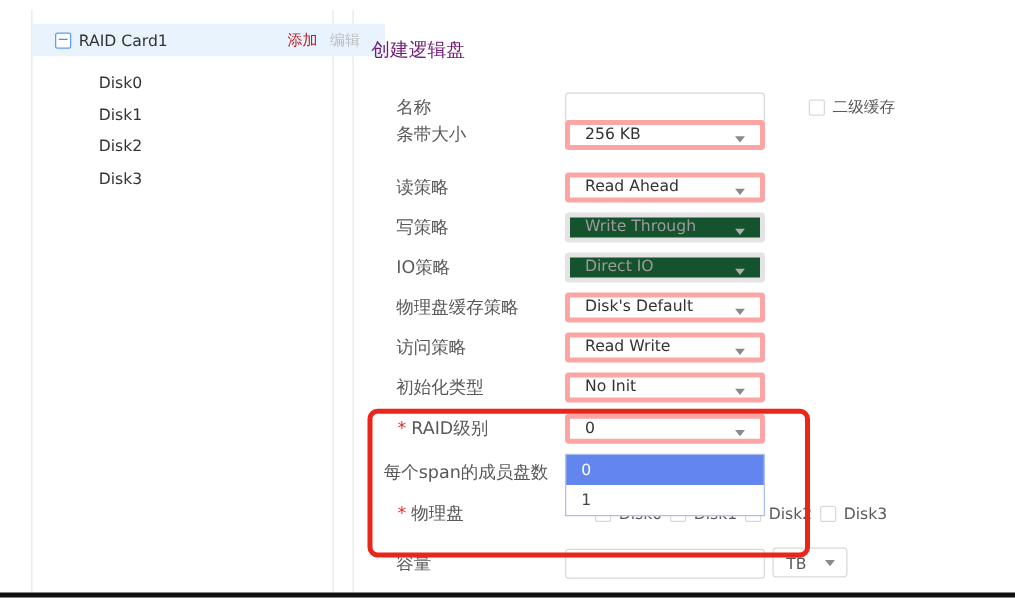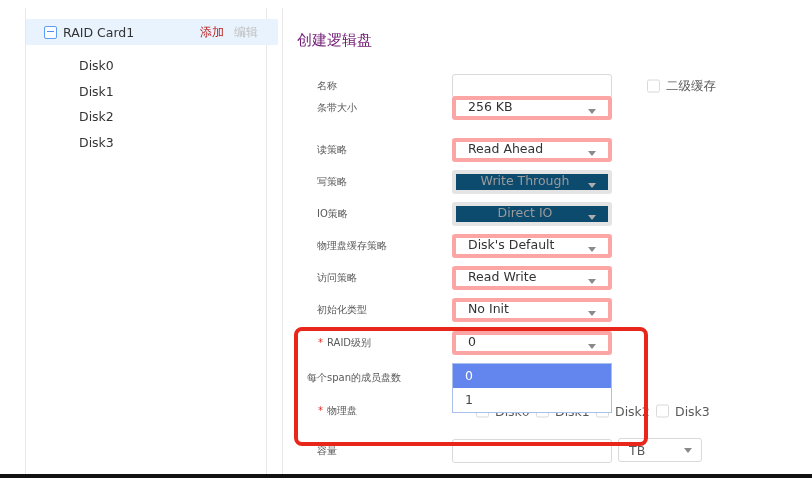--- a/index.html
+++ b/index.html
@@ -7,62 +7,62 @@
   #canvas{position:relative;width:812px;height:479px;background:#fff;overflow:hidden;}
 
   
   .frame-left{position:absolute;left:25px;top:8px;width:242px;height:466px;
     border-left:1px solid #e8e8e8;border-right:1px solid #e8e8e8;background:#fff;box-sizing:border-box;}
   .frame-right{position:absolute;left:282px;top:8px;right:0;height:466px;
     border-left:1px solid #e8e8e8;background:#fff;box-sizing:border-box;}
   .bottom-bar{position:absolute;left:0;top:474px;width:812px;height:4px;background:#111;}
 
   
-  .tree-card-row{position:absolute;left:26px;top:19px;width:252px;height:26px;background:#e9f3fd;
+  .tree-card-row{position:absolute;left:26px;top:19px;width:282px;height:26px;background:#e9f3fd;
     display:flex;align-items:center;padding:0 20px 0 18px;box-sizing:border-box;}
   .collapse-box{width:11px;height:11px;border:1px solid #5e9cf7;border-radius:2px;background:#fdfeff;
     position:relative;flex:0 0 auto;}
   .collapse-box::after{content:"";position:absolute;left:2px;right:2px;top:4px;height:1.5px;background:#4a8df5;}
   .tree-card-label{margin-left:6px;font-size:12.5px;color:#333;white-space:nowrap;}
   .tree-actions{margin-left:auto;display:flex;gap:10px;font-size:12px;}
   .link-add{color:#b91c1c;cursor:pointer;}
   .link-edit{color:#bfbfbf;cursor:pointer;}
   .tree-disks{position:absolute;left:26px;top:53px;width:237px;}
   .tree-disk-item{height:25.5px;line-height:25.5px;padding-left:53px;font-size:12.5px;color:#333;}
 
   
   .page-title{position:absolute;left:297px;top:31px;font-size:15px;color:#701a75;}
   .row{position:absolute;left:283px;right:0;height:24px;}
   .lbl{position:absolute;left:34px;top:50%;transform:translateY(-50%);
-    font-size:10px;color:#595959;white-space:nowrap;}
+    font-size:14px;color:#595959;white-space:nowrap;}
   .lbl.req{left:35px;}
   .lbl.span-lbl{left:24px;}
   .star{color:#e02e24;margin-right:4px;}
   .ctl{position:absolute;left:169px;top:0;width:160px;height:24px;box-sizing:border-box;}
   .sel{border:4px solid #fca5a5;border-radius:3px;background:#fff;font-size:12.5px;color:#333;
     display:flex;align-items:center;padding:0 26px 4px 12px;position:absolute;}
   .sel .caret{position:absolute;right:12px;top:9px;width:0;height:0;
     border-left:4.5px solid transparent;border-right:4.5px solid transparent;border-top:5.5px solid #8a8a8a;}
-  .sel.disabled{background:#0c4a6e;color:#9b9b9b;border-color:#e4e4e4;justify-content:center;}
+  .sel.disabled{background:#14532d;color:#9b9b9b;border-color:#e4e4e4;}
   .sel.disabled .caret{border-top-color:#adadad;}
   .txt-input{position:absolute;left:169px;top:0;width:160px;height:24px;box-sizing:border-box;
     border:1px solid #d9d9d9;border-radius:3px;background:#fff;padding:0 10px;font-size:12.5px;color:#333;outline:none;}
   .cb{width:13px;height:13px;border:1px solid #d9d9d9;border-radius:2px;background:#fff;
     box-sizing:border-box;flex:0 0 auto;}
   .cb-inline{position:absolute;display:flex;align-items:center;gap:6px;top:50%;transform:translateY(-50%);
     font-size:12.5px;color:#595959;white-space:nowrap;padding-left:24px;}
 
   
   .dd-panel{position:absolute;left:452px;top:363px;width:160px;background:#fff;
     border:1px solid #a9bfee;box-sizing:border-box;z-index:5;}
   .dd-item{height:24px;line-height:24px;padding-left:12px;font-size:12.5px;color:#454545;cursor:pointer;}
   .dd-item.selected{background:#6286ee;color:#fff;}
 
   
-  .unit-sel{position:absolute;left:335px;top:-1px;width:84px;height:24px;box-sizing:border-box;
+  .unit-sel{position:absolute;left:335px;top:-1px;width:60px;height:24px;box-sizing:border-box;
     border:1px solid #d9d9d9;border-radius:3px;background:#fff;font-size:12.5px;color:#595959;
     display:flex;align-items:center;padding:0 20px 0 10px;}
   .unit-sel .caret{position:absolute;right:9px;top:9px;width:0;height:0;
     border-left:4.5px solid transparent;border-right:4.5px solid transparent;border-top:5.5px solid #8a8a8a;}
 
   
   .annotation-rect{position:absolute;left:294px;top:327px;width:354px;height:119px;box-sizing:border-box;
     border:4px solid #e8261a;border-radius:8px;z-index:20;pointer-events:none;}
 </style>
 </head>

